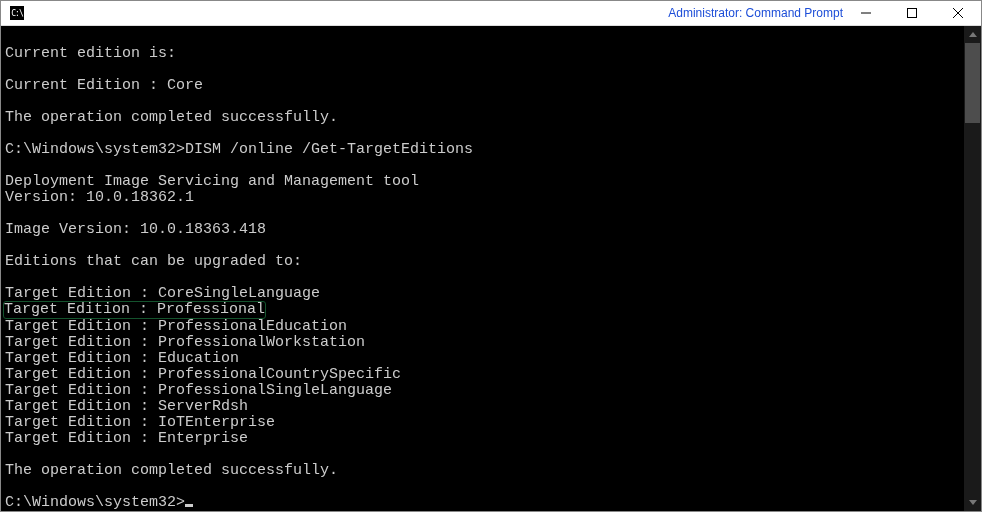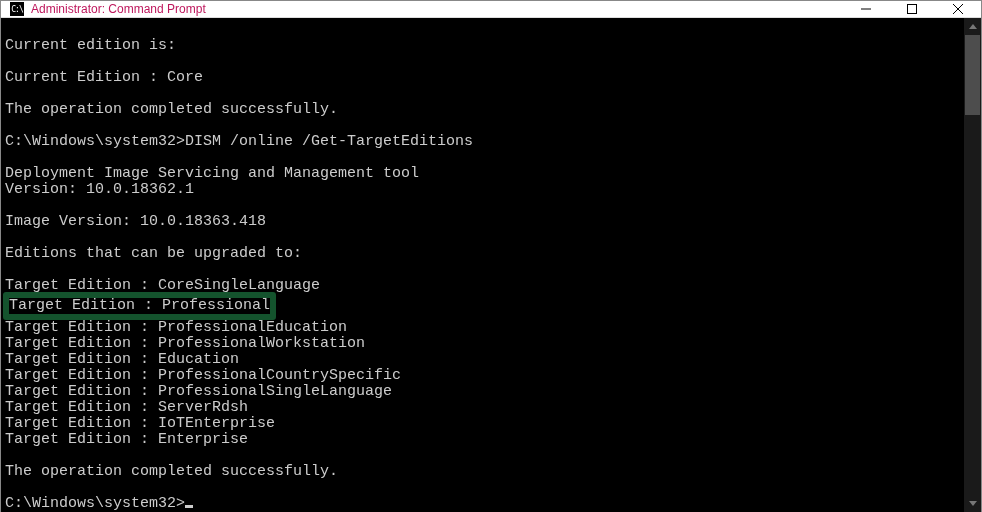--- a/index.html
+++ b/index.html
@@ -35,22 +35,23 @@
       display: flex;
       align-items: center;
       justify-content: center;
       font-size: 8px;
       color: #fff;
       font-family: monospace;
       letter-spacing: -1px;
     }
     .titlebar-title {
       font-size: 12px;
-      color: #be185d;
+      color: #1d4ed8;
       flex: 1;
+      text-align: right;
     }
     .titlebar-controls {
       display: flex;
       height: 100%;
     }
     .titlebar-btn {
       width: 46px;
       height: 100%;
       display: flex;
       align-items: center;
@@ -73,21 +74,21 @@
       font-family: Consolas, 'Courier New', monospace;
       font-size: 15px;
       line-height: 16px;
       padding: 4px 0 0 4px;
       white-space: pre;
       overflow: hidden;
     }
     .terminal .line { display: block; min-height: 16px; }
     .highlight-box {
       display: inline-block;
-      border: 6px solid #14532d;
+      border: 1px solid #14532d;
       border-radius: 3px;
       margin-left: -2px;
       margin-top: -2px;
       padding: 0;
     }
     .scrollbar {
       width: 17px;
       background: #1a1a1a;
       position: relative;
     }

